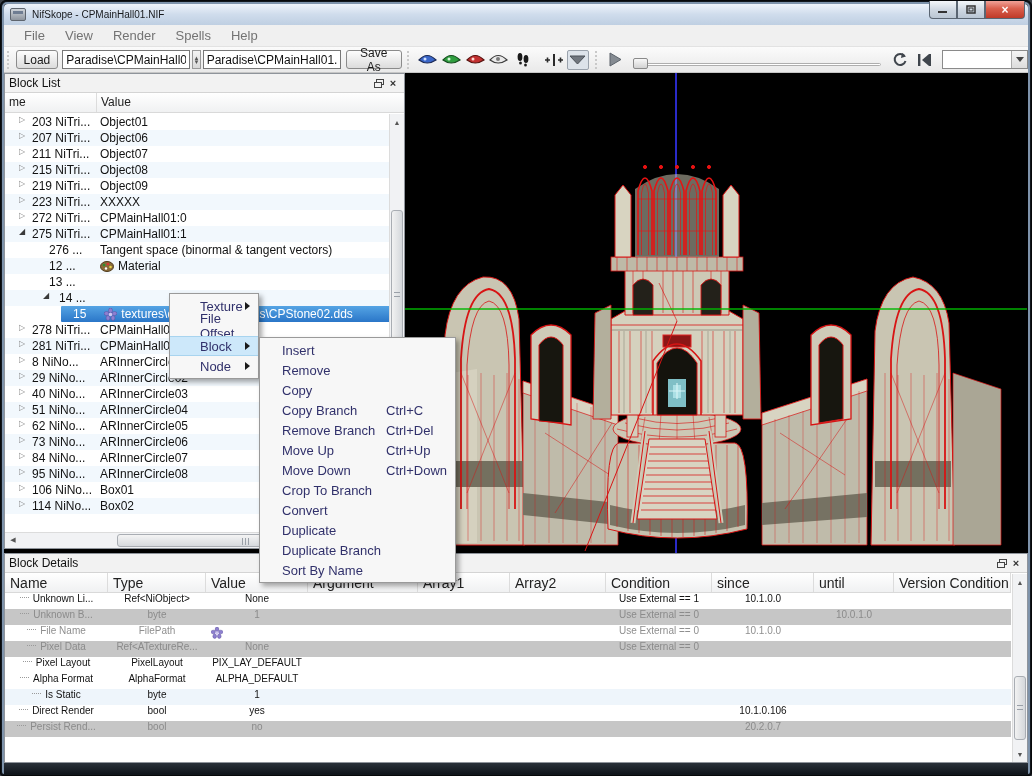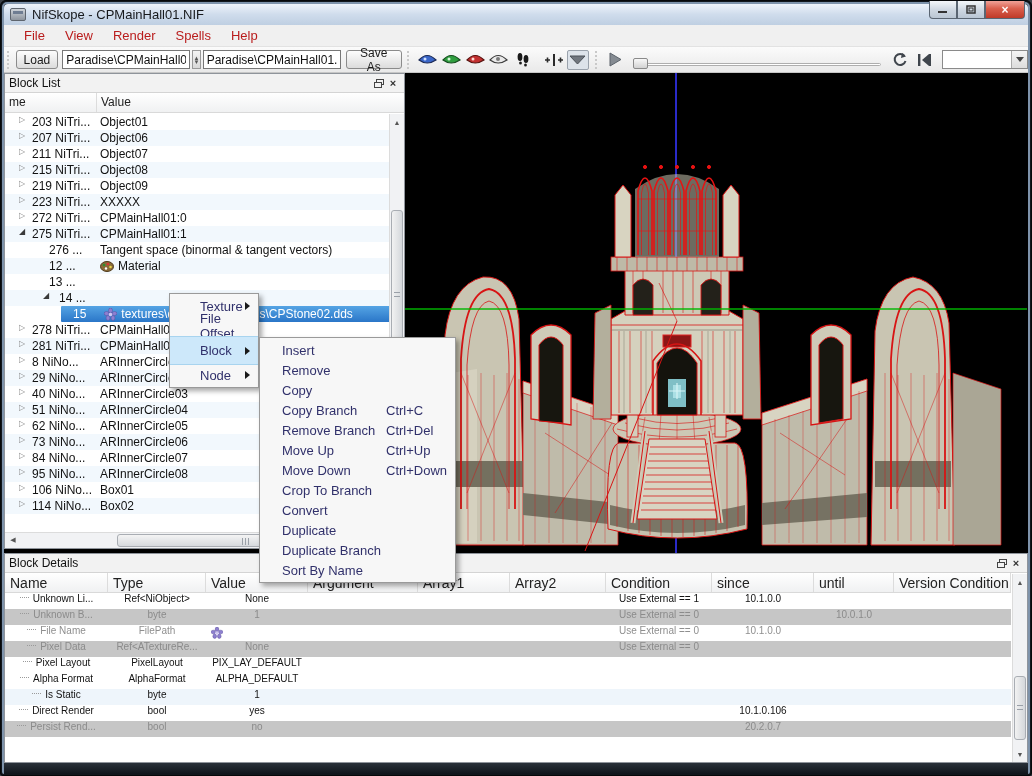--- a/index.html
+++ b/index.html
@@ -4,32 +4,32 @@
 <style>
   * { margin:0; padding:0; box-sizing:border-box; }
   html,body { width:1032px; height:776px; background:#3a3f46; font-family:"Liberation Sans",sans-serif; overflow:hidden; }
   .window { position:absolute; inset:0; background:#11161c; border:1px solid #06080a; border-radius:6px 6px 3px 3px; }
   .winframe { position:absolute; inset:1px; border:2px solid #7e93ab; border-radius:5px 5px 2px 2px; background:#11161c; }
 
   
   .titlebar { position:absolute; left:3px; top:3px; right:3px; height:21px;
     background:linear-gradient(#eef3fa,#cfdcec 50%,#bfcfe2); border-radius:4px 4px 0 0;
     display:flex; align-items:center; padding-left:6px; }
-  .apptitle { font-size:13px; color:#17191c; margin-left:6px; }
+  .apptitle { font-size:10px; color:#17191c; margin-left:6px; }
   .appicon { width:16px; height:13px; background:linear-gradient(#cfd4da,#8e959e); border:1px solid #5e656e; border-radius:2px; position:relative; }
   .appicon:before { content:""; position:absolute; left:2px; top:2px; width:10px; height:3px; background:#6f7d92; }
   .winbtns { position:absolute; right:6px; top:0; display:flex; }
   .wbtn { width:28px; height:18px; border:1px solid #5a6572; border-top:none; display:flex; align-items:center; justify-content:center;
     background:linear-gradient(#f4f7fa,#cfd8e2 50%,#bac6d3); color:#333; font-size:11px; }
   .wbtn.min { border-radius:0 0 0 4px; }
   .wbtn.cls { width:40px; background:linear-gradient(#f0a298,#d95f4d 45%,#c03a28); color:#fff; border-radius:0 0 4px 0; font-size:12px; font-weight:bold; }
 
   
   .menubar { position:absolute; left:3px; top:24px; right:3px; height:22px; background:#f0f0f0; display:flex; align-items:center; padding-left:10px; gap:0; border-bottom:1px solid #e2e2e2;}
-  .menu-item { font-size:13px; color:#b91c1c; padding:2px 10px; }
+  .menu-item { font-size:13px; color:#737373; padding:2px 10px; }
   .toolbar { position:absolute; left:3px; top:46px; right:3px; height:26px; background:linear-gradient(#fbfbfb,#e9e9e9); border-bottom:1px solid #c6c6c6; display:flex; align-items:center; }
   .tb-sep { width:7px; height:18px; border-left:2px dotted #c9c9c9; margin:0 2px 0 5px; }
   .btn { font-size:12px; color:#1b1b1b; background:linear-gradient(#fdfdfd,#dcdcdc); border:1px solid #8b8b8b; border-radius:3px; padding:1px 7px; height:19px; display:flex; align-items:center; }
   .field { height:19px; border:1px solid #777; background:#fff; font-size:12px; padding:0 3px; color:#111; }
   .f1 { width:128px; margin-left:4px; } .f2 { width:138px; margin-left:2px; }
   .splitbtn { width:9px; height:19px; background:linear-gradient(#f4f4f4,#d8d8d8); border:1px solid #999; margin-left:2px; font-size:6px; color:#555; display:flex; flex-direction:column; align-items:center; justify-content:center; line-height:4px;}
   .iconbtn { width:24px; height:20px; display:flex; align-items:center; justify-content:center; margin:0 1px; }
   .iconbtn.pressed { background:#dde3ea; border:1px solid #9aa2ac; border-radius:2px; }
   .sliderwrap { position:relative; width:272px; height:24px; margin-left:6px; }
   .slidertrack { position:absolute; left:0; right:0; top:15px; height:3px; background:#fff; border:1px solid #aeaeae; border-radius:2px; }
@@ -75,21 +75,21 @@
   .hgrip { position:absolute; top:3px; left:50%; width:7px; height:7px; margin-left:-4px; border-left:1px solid #9aa0a8; border-right:1px solid #9aa0a8; }
   .hgrip:before{ content:""; position:absolute; left:2px; top:0; bottom:0; border-left:1px solid #9aa0a8; }
 
   
   .ctxmenu { position:absolute; background:#f7f7f7; border:1px solid #9a9a9a; box-shadow:3px 3px 5px rgba(0,0,0,.35); z-index:50; padding:2px 0; }
   .m1 { left:168px; top:292px; width:90px; }
   .m2 { left:258px; top:336px; width:197px; }
   .mi { height:20px; display:flex; align-items:center; font-size:13px; color:#31316b; position:relative; }
   .m1 .mi { padding-left:30px; }
   .m2 .mi { padding-left:22px; }
-  .mi.hl { background:#cde8fa; border-top:1px solid #a8d4ef; border-bottom:1px solid #a8d4ef; height:29px; }
+  .mi.hl { background:#cde8fa; border-top:1px solid #a8d4ef; border-bottom:1px solid #a8d4ef; height:20px; }
   .mi .arrow { position:absolute; right:8px; width:0; height:0; border-top:4px solid transparent; border-bottom:4px solid transparent; border-left:5px solid #1a1a1a; }
   .mi .sc { position:absolute; left:126px; }
 
   
   .details { position:absolute; left:3px; top:552px; right:3px; height:210px; background:#fff; border:1px solid #8f949b; }
   .dt-cols { display:grid; grid-template-columns:103px 98px 102px 110px 92px 96px 106px 102px 80px 1fr; }
   .dt-head { height:20px; background:linear-gradient(#ffffff,#f0f1f2); border-bottom:1px solid #d9d9d9; font-size:14px; color:#222; margin-right:16px; }
   .dt-head > div { padding:2px 5px; border-right:1px solid #dcdcdc; overflow:hidden; white-space:nowrap; }
   .drow { height:16px; font-size:10px; color:#121212; margin-right:16px;text-align:center; }
   .drow > div { padding:0 5px; overflow:hidden; white-space:nowrap; }

